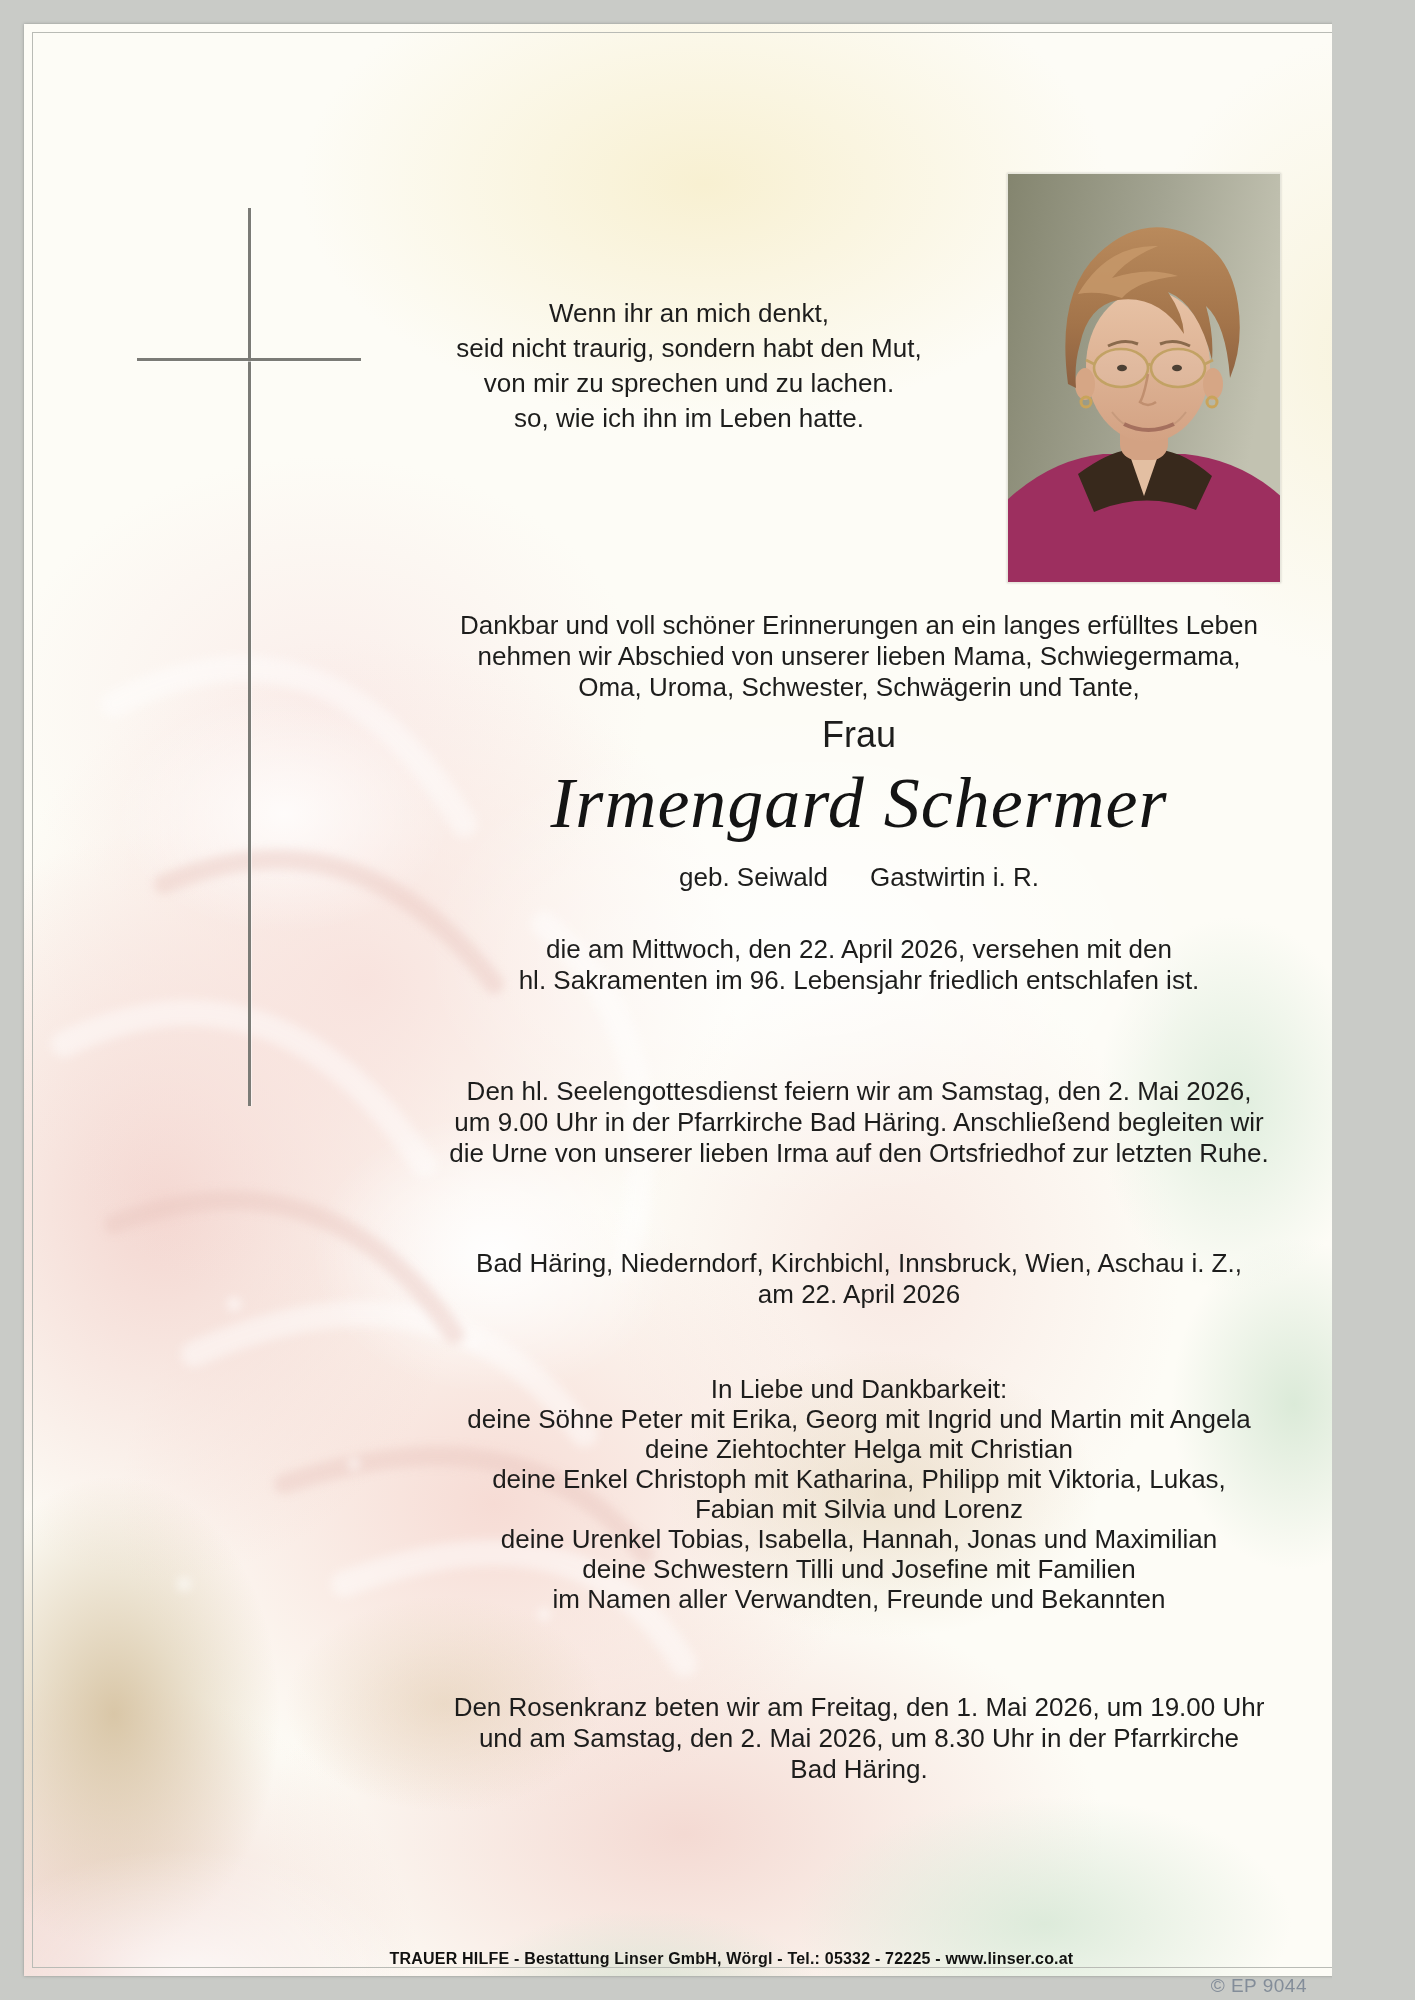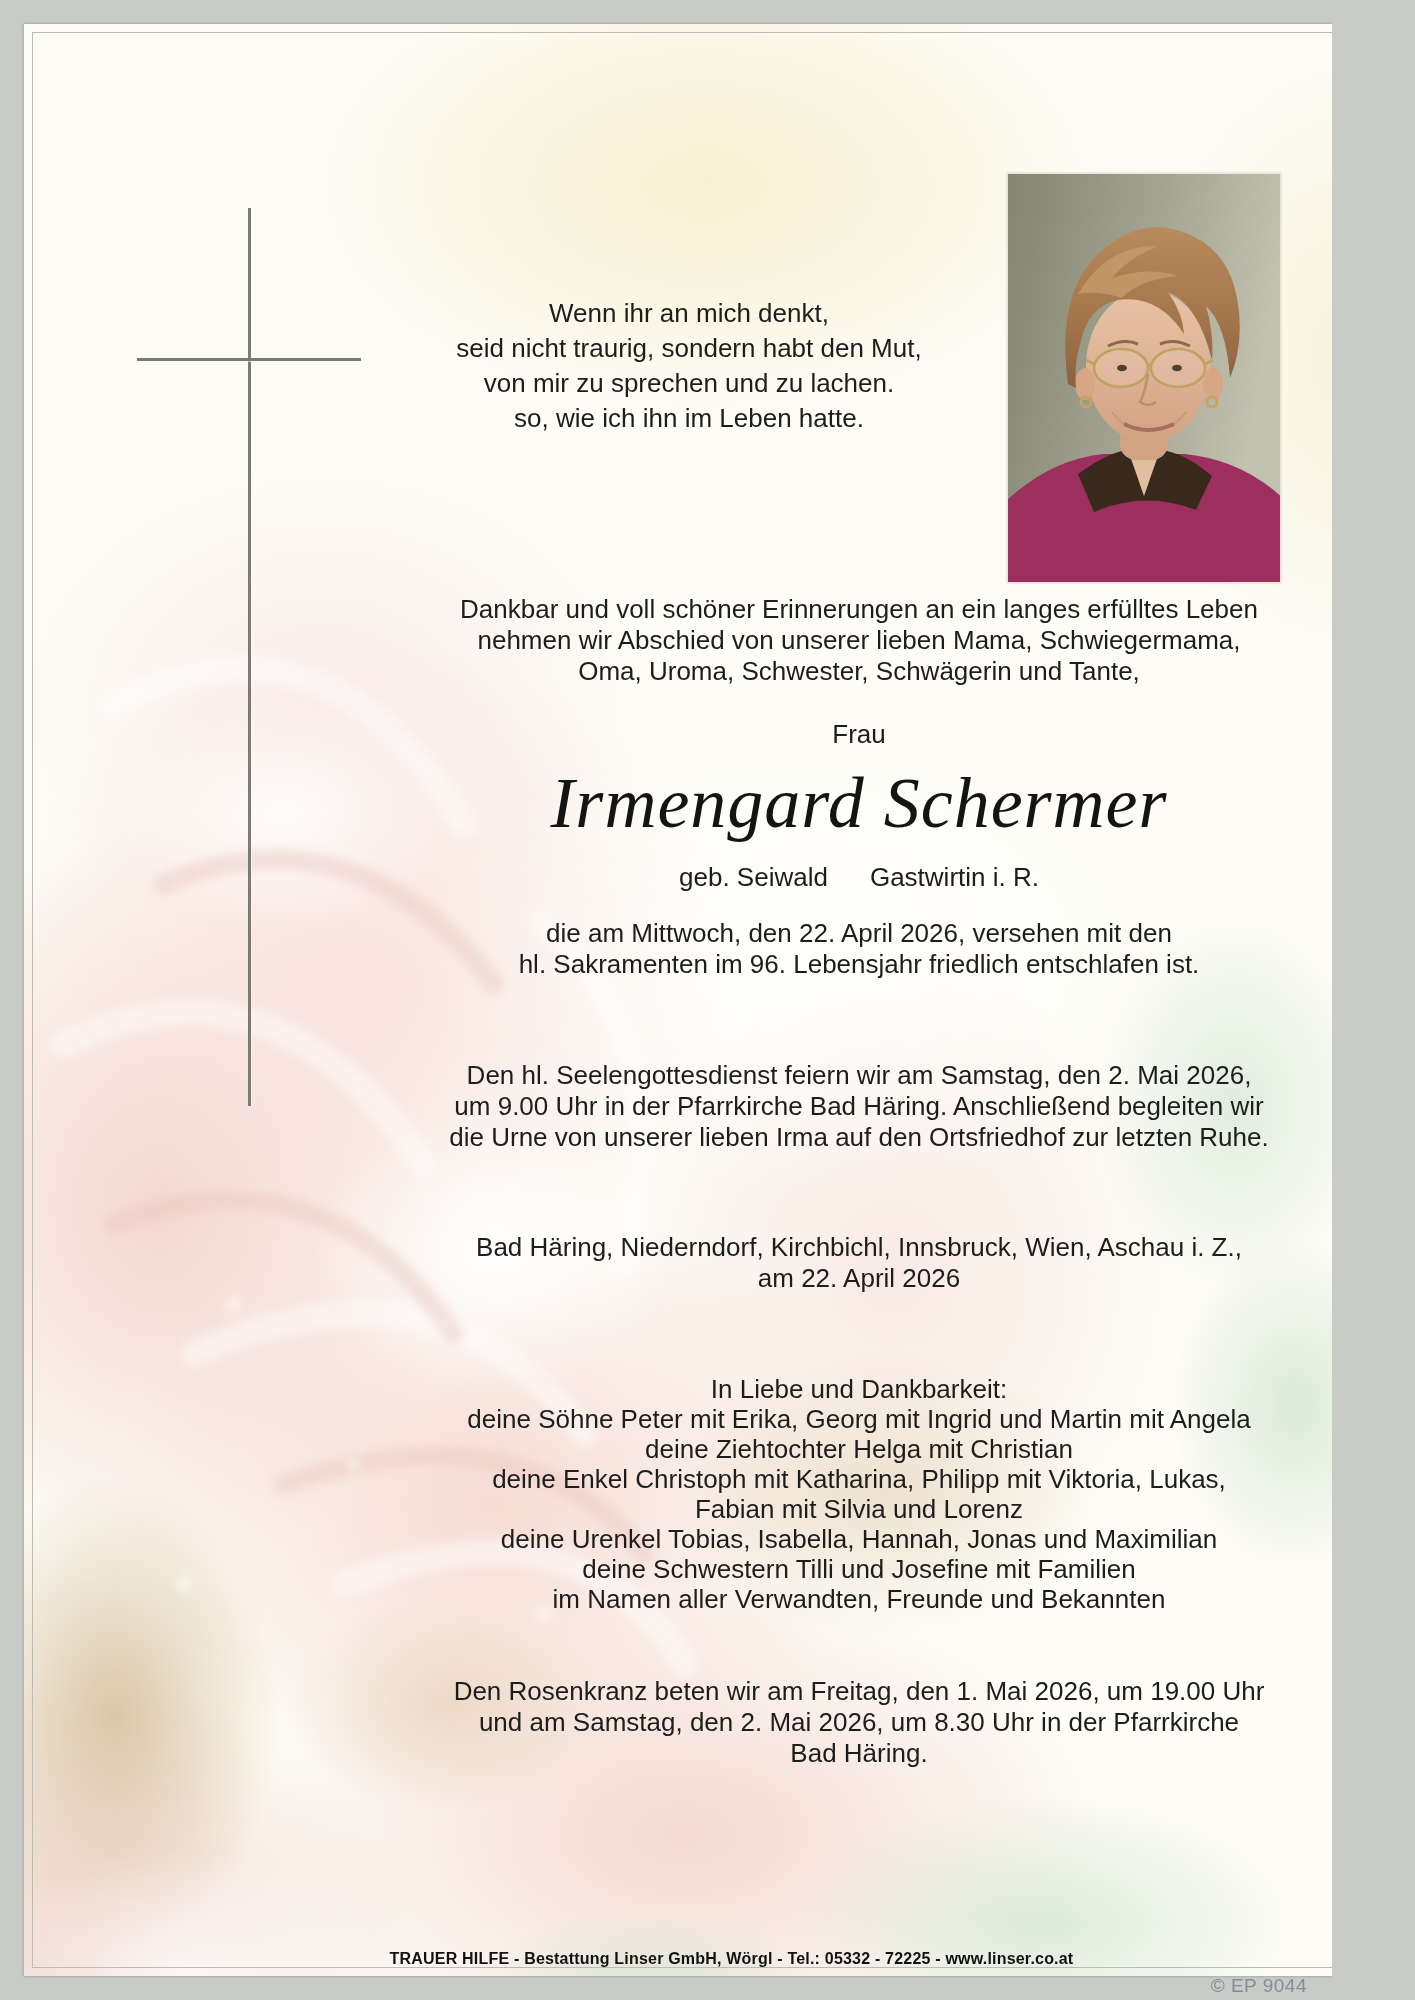--- a/index.html
+++ b/index.html
@@ -79,23 +79,23 @@
     box-shadow:0 0 2px rgba(120,120,110,.35);
   }
   .photo svg{display:block;}
   
   .txt{color:#1d1d1c;}
   .poem{
     position:absolute;left:340px;top:272px;width:650px;
     font-size:26px;line-height:35px;text-align:center;
   }
   .col{position:absolute;left:330px;width:1010px;text-align:center;}
-  .b31{font-size:26px;line-height:31px;}
+  .b31{font-size:26px;line-height:31px;margin-top:16px;}
   .intro{top:570px;}
-  .salutation{top:695px;font-size:26px;line-height:31px;}
+  .salutation{top:695px;font-size:36px;line-height:31px;}
   .name{
     top:736px;
     font-family:"Liberation Serif", serif;
     font-style:italic;font-weight:400;
     font-size:72px;line-height:86px;letter-spacing:1px;
     color:#141414;
   }
   .gebline{top:838px;font-size:26px;line-height:31px;}
   .gebline .gap{display:inline-block;width:42px;}
   .death{top:894px;}

